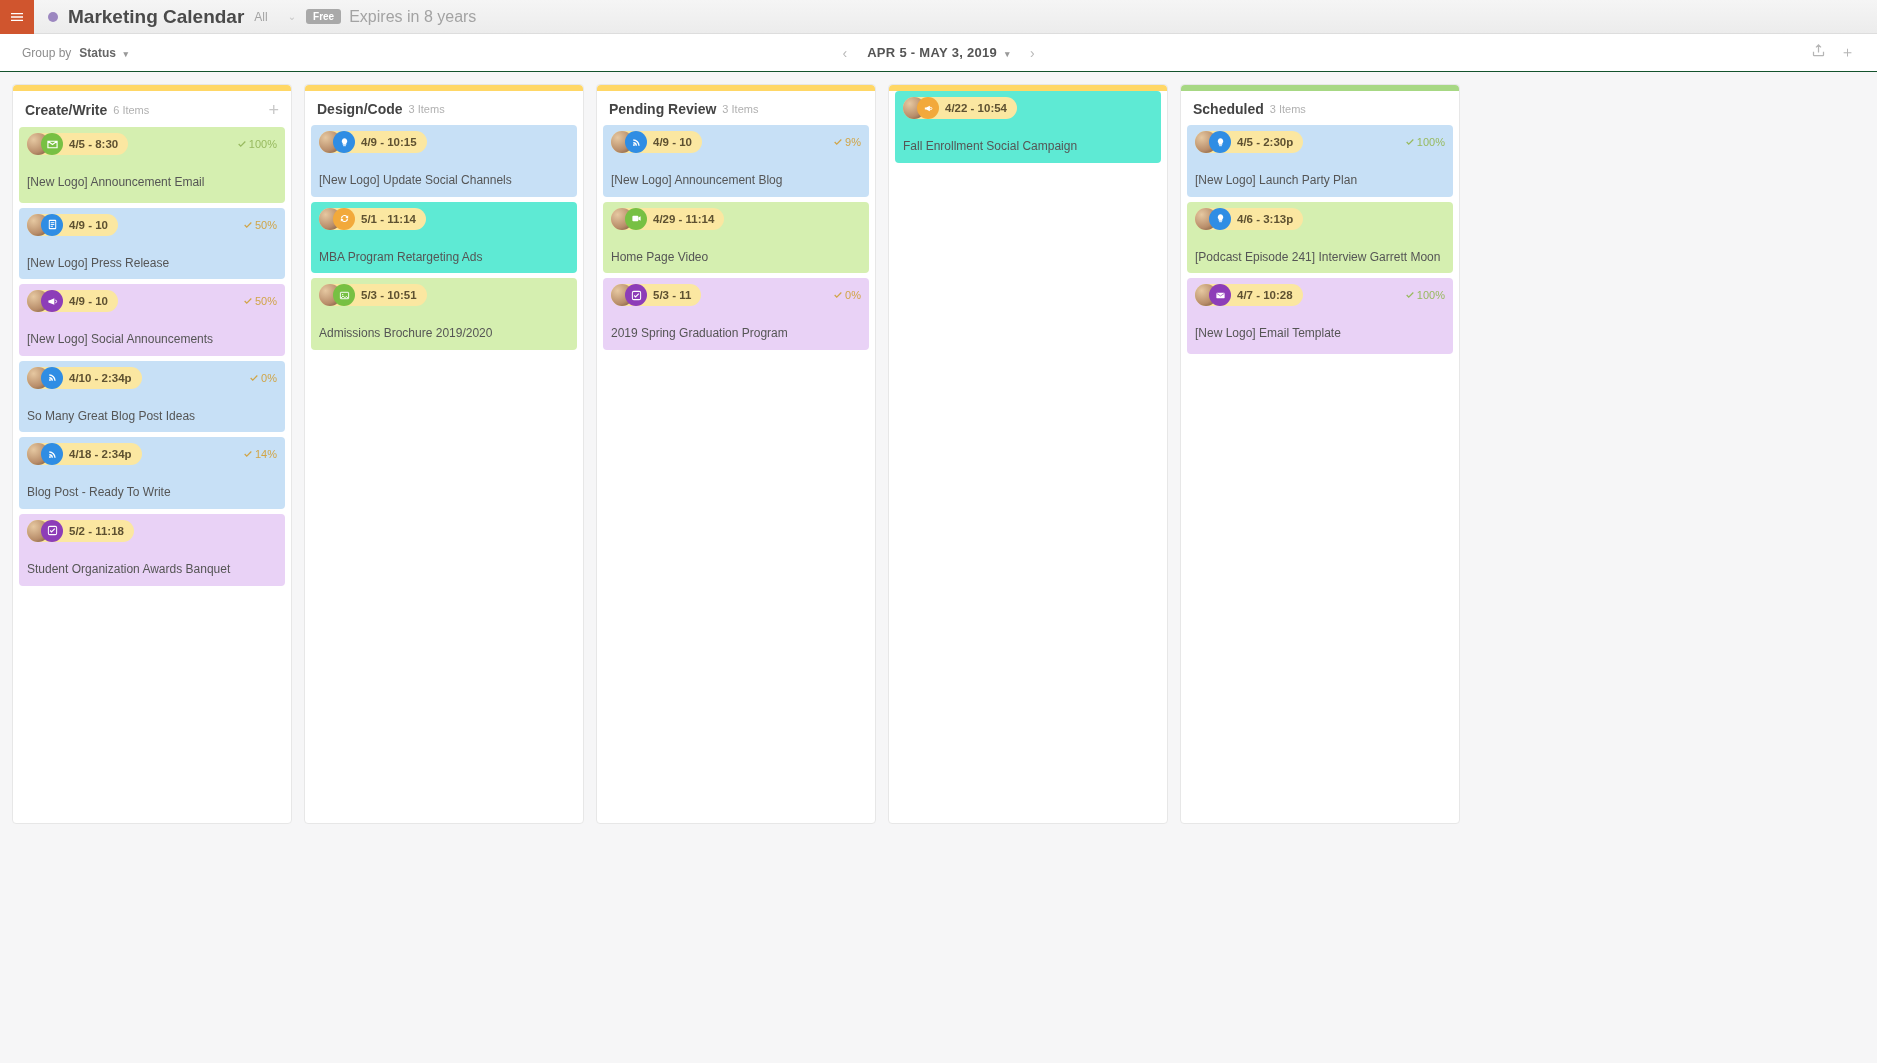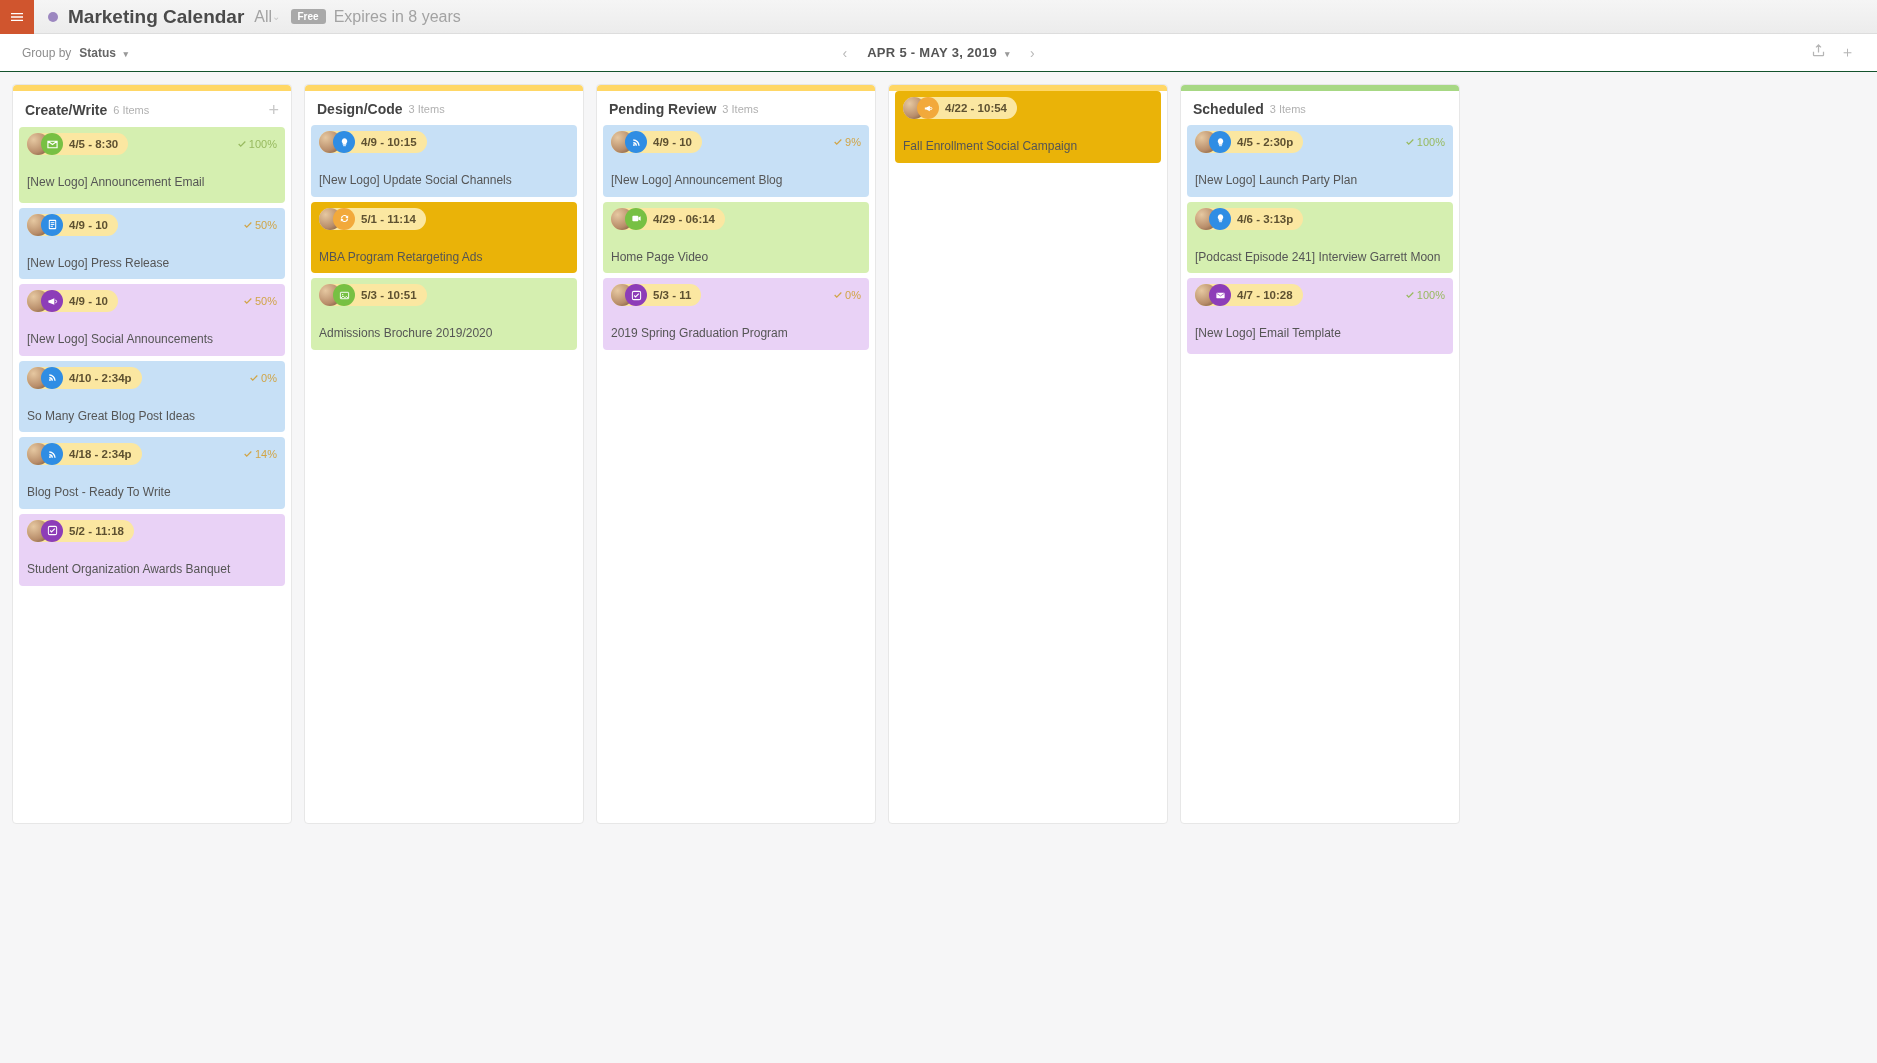--- a/index.html
+++ b/index.html
@@ -20,21 +20,21 @@
     flex-shrink:0;
   }
   .hamburger {
     width:34px; height:34px; background:#d0552e;
     display:flex; align-items:center; justify-content:center;
     color:#fff; font-size:16px; cursor:pointer;
   }
   .hamburger svg { width:16px; height:16px; fill:#fff; }
   .topbar .dot { width:10px; height:10px; border-radius:50%; background:#9c87c0; margin:0 10px 0 14px; }
   .topbar .title { font-size:19px; font-weight:600; color:#4a4a4a; margin-right:10px;}
-  .topbar .sub { font-size:16px; color:#a3a3a3; margin-right:0;}
+  .topbar .sub { font-size:12px; color:#a3a3a3; margin-right:20px;}
   .topbar .sub-icon { color:#c7c7c7; font-size:10px; margin-right:10px;}
   .pill-free {
     display:inline-block; padding:2px 7px; font-size:10px; font-weight:700;
     color:#fff; background:#a9a9a9; border-radius:3px; margin-right:8px;
   }
   .expires { font-size:16px; color:#a3a3a3;}
   
   .filterbar {
     display:flex; align-items:center; height:38px;
     border-bottom:1px solid #14532d; background:#fff;
@@ -75,21 +75,21 @@
   .col-header .add { margin-left:auto; color:#c7c7c7; font-size:18px; cursor:pointer; line-height:1;}
   .cards { padding:0 6px 6px; display:flex; flex-direction:column; gap:5px; overflow:auto;}
   .card {
     border-radius:4px; padding:6px 8px 8px;
     display:flex; flex-direction:column; gap:20px;
     cursor:pointer;
   }
   .card.tall { padding-bottom:12px; }
   .bg-green  { background:#d5efb0; }
   .bg-blue   { background:#c7e0f6; }
-  .bg-yellow { background:#eab308;justify-content:flex-end; }
+  .bg-yellow { background:#5eead4;justify-content:flex-end; }
   .bg-purple { background:#e9d2f6; }
   .card-top {
     display:flex; align-items:center; gap:0; position:relative;
   }
   .pill-wrap {
     display:inline-flex; align-items:center;
     background:#fbe7a1; border-radius:13px;
     height:22px; padding-right:10px;
     position:relative;
   }
@@ -365,21 +365,21 @@
           </div>
           <div class="card bg-green">
             <div class="card-top">
               <span class="pill-wrap">
                 <span class="avatar"></span>
                 <span class="icon-badge ib-green">
                   <svg viewBox="0 0 24 24">
                     <use href="#ic-video"></use>
                   </svg>
                 </span>
-                <span class="pill-date">4/29 - 06:14</span>
+                <span class="pill-date">4/29 - 11:14</span>
               </span>
             </div>
             <div class="card-title">Home Page Video</div>
           </div>
           <div class="card bg-purple">
             <div class="card-top">
               <span class="pill-wrap">
                 <span class="avatar"></span>
                 <span class="icon-badge ib-purple">
                   <svg viewBox="0 0 24 24">

